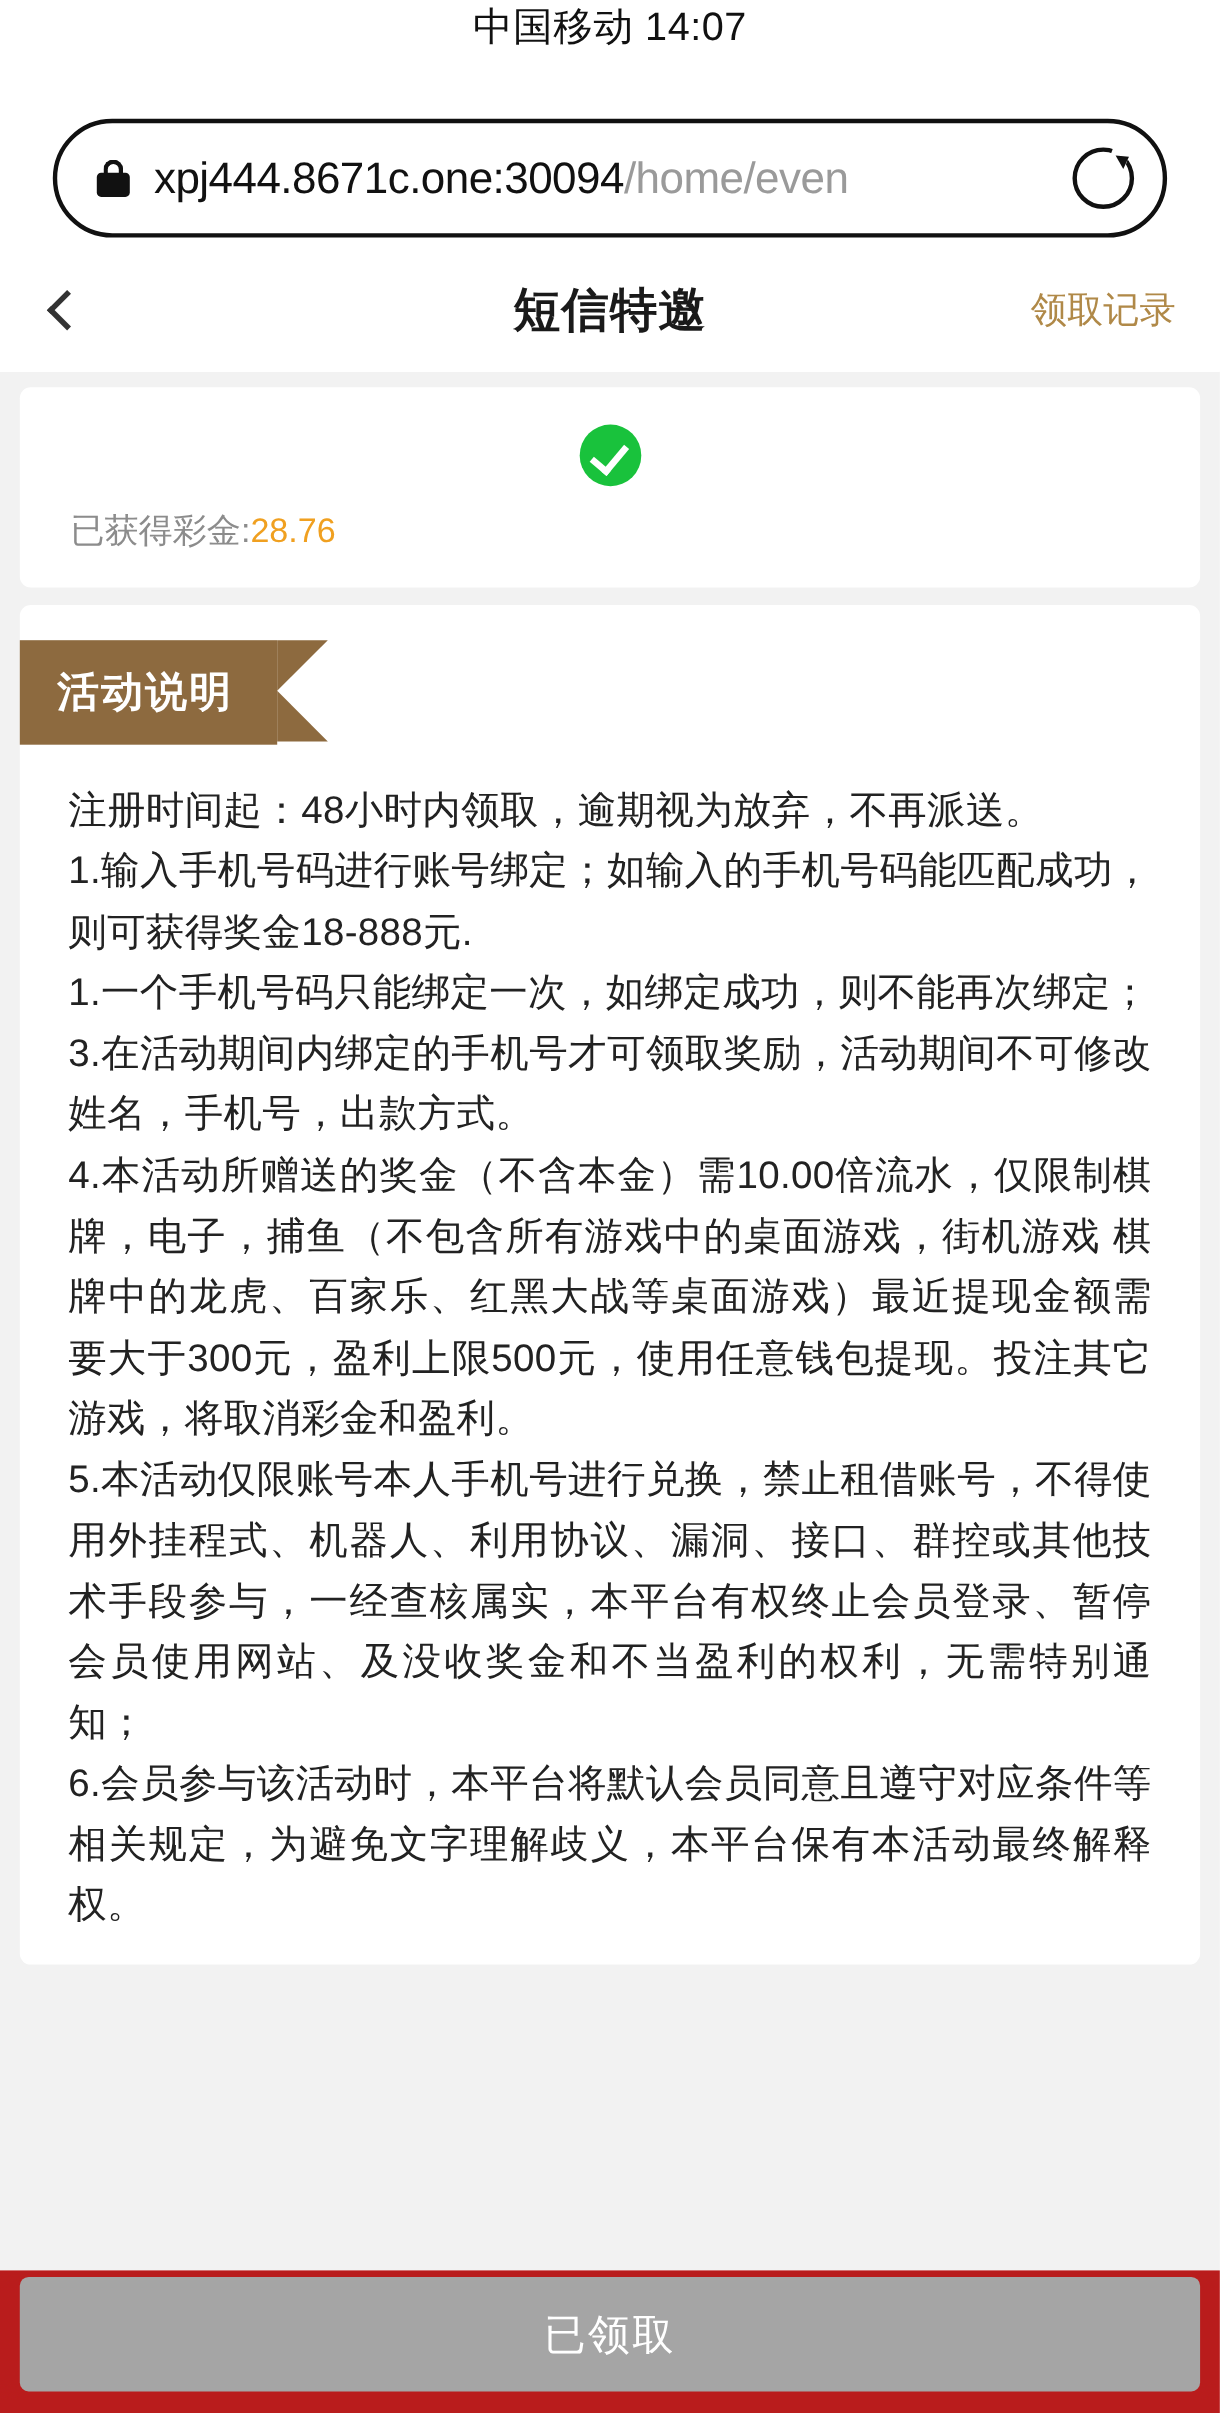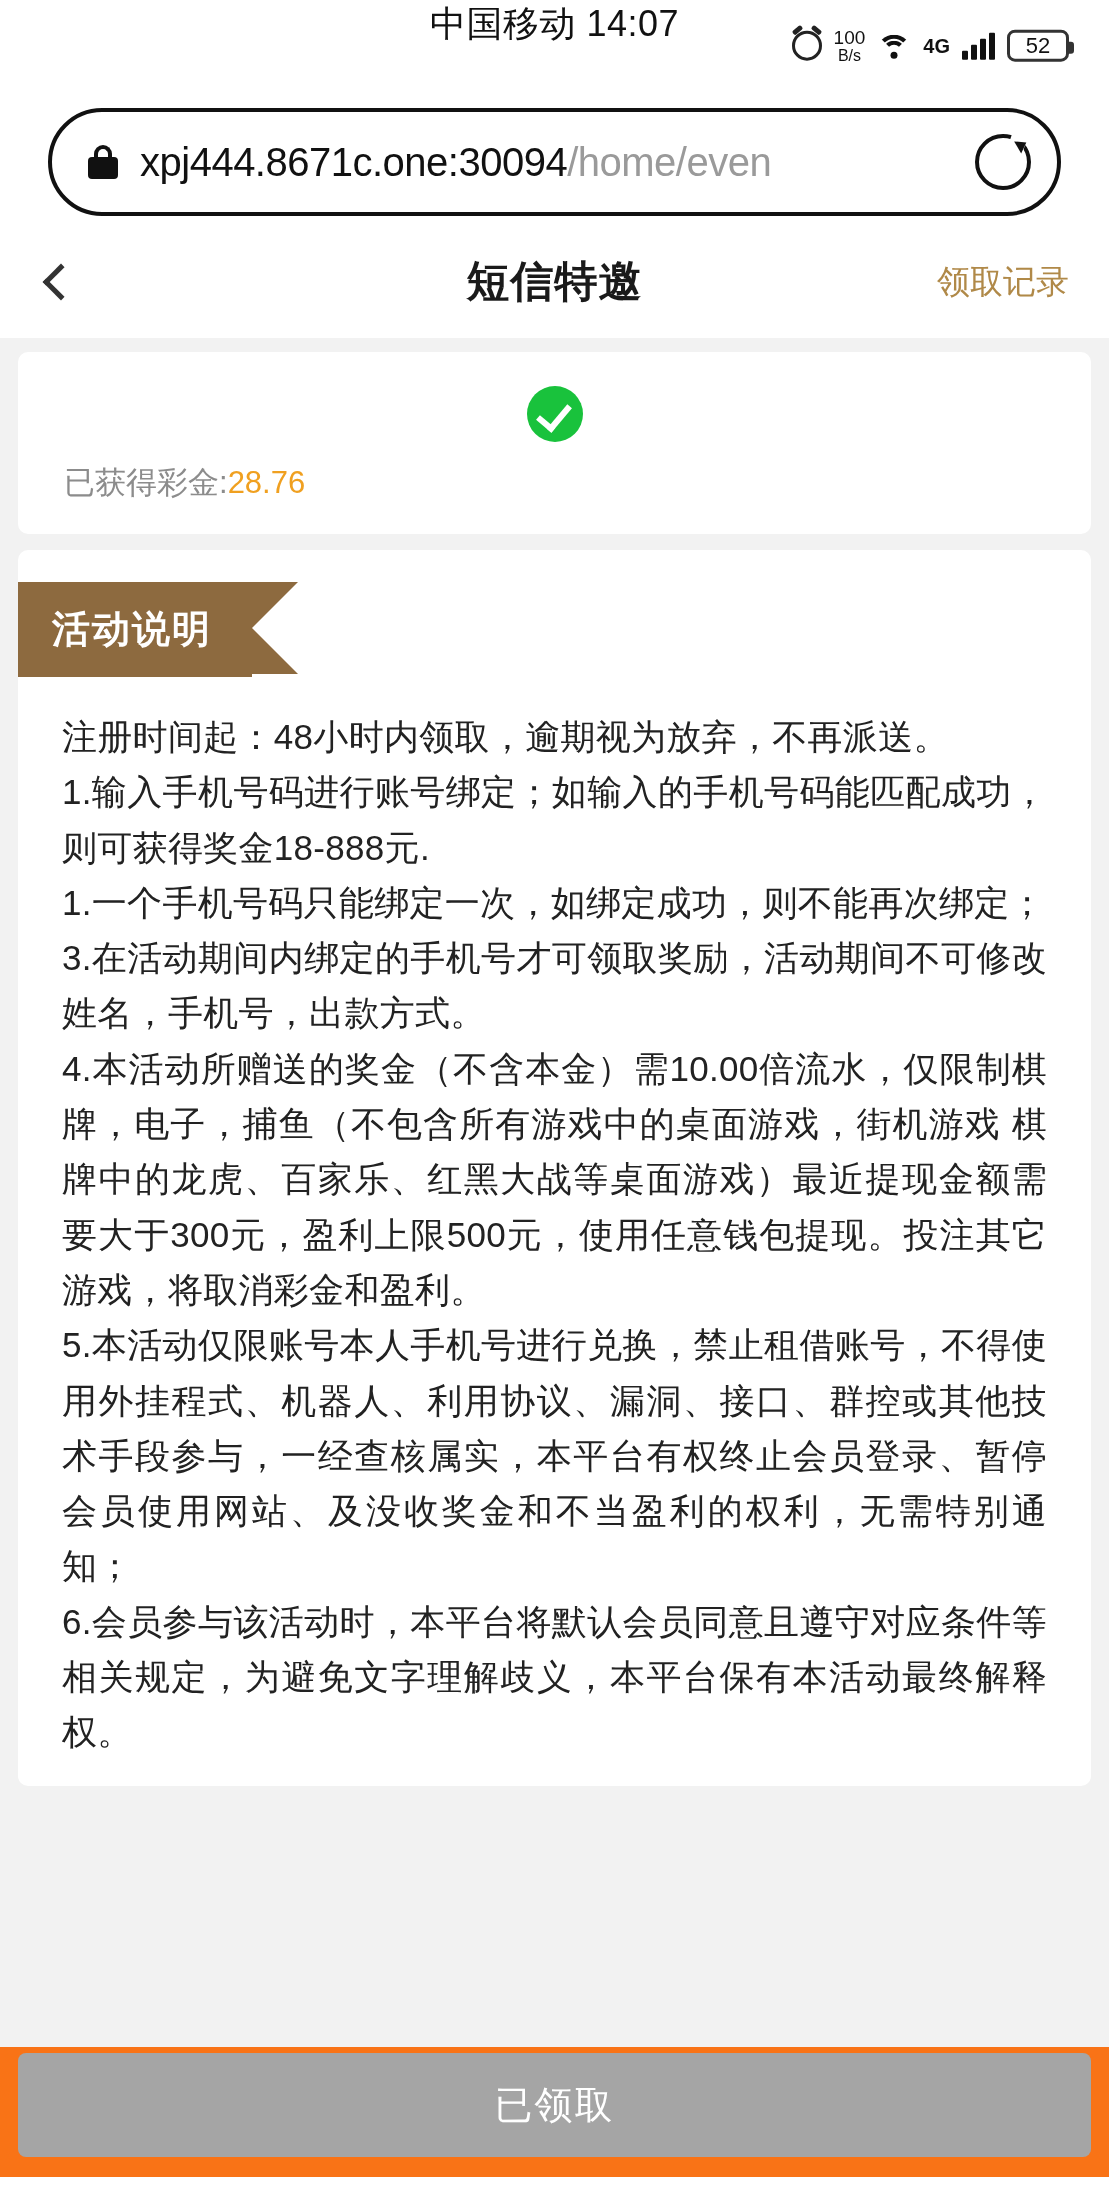--- a/index.html
+++ b/index.html
@@ -282,23 +282,23 @@
     font-size: 35px;
     line-height: 1.58;
     color: #222;
     letter-spacing: 0.3px;
     text-align: justify;
   }
 
   
   .bottombar {
     position: absolute;
-    left: 0; right: 0; bottom: 17px;
+    left: 0; right: 0; bottom: 0;
     height: 130px;
-    background: #f97316;
+    background: #b91c1c;
     display: flex;
     align-items: center;
     justify-content: center;
     padding: 0 18px 14px 18px;
   }
   .claim-btn {
     width: 100%;
     height: 104px;
     background: #a5a5a5;
     color: #ffffff;
@@ -308,42 +308,20 @@
     font-family: "Liberation Sans", sans-serif;
     letter-spacing: 2px;
   }
 </style>
 </head>
 <body>
 
 <div class="statusbar">
   <div class="status-center">
     <span>中国移动 14:07</span>
-  </div>
-  <div class="status-right">
-    <span class="alarm-icon"></span>
-    <span class="netspeed">
-      <span class="v">100</span>
-      <span class="u">B/s</span>
-    </span>
-    <span class="wifi">
-      <i></i>
-        <i></i>
-        <span class="dot"></span>
-    </span>
-    <span class="net-label">4G</span>
-    <span class="bars">
-      <span></span>
-        <span></span>
-        <span></span>
-        <span></span>
-    </span>
-    <span class="battery">
-      <span>52</span>
-    </span>
   </div>
 </div>
 
 <div class="urlbar-wrap">
   <div class="urlbar">
     <span class="lock">
       <span class="shackle"></span>
         <span class="body"></span>
     </span>
     <span class="url-text">

